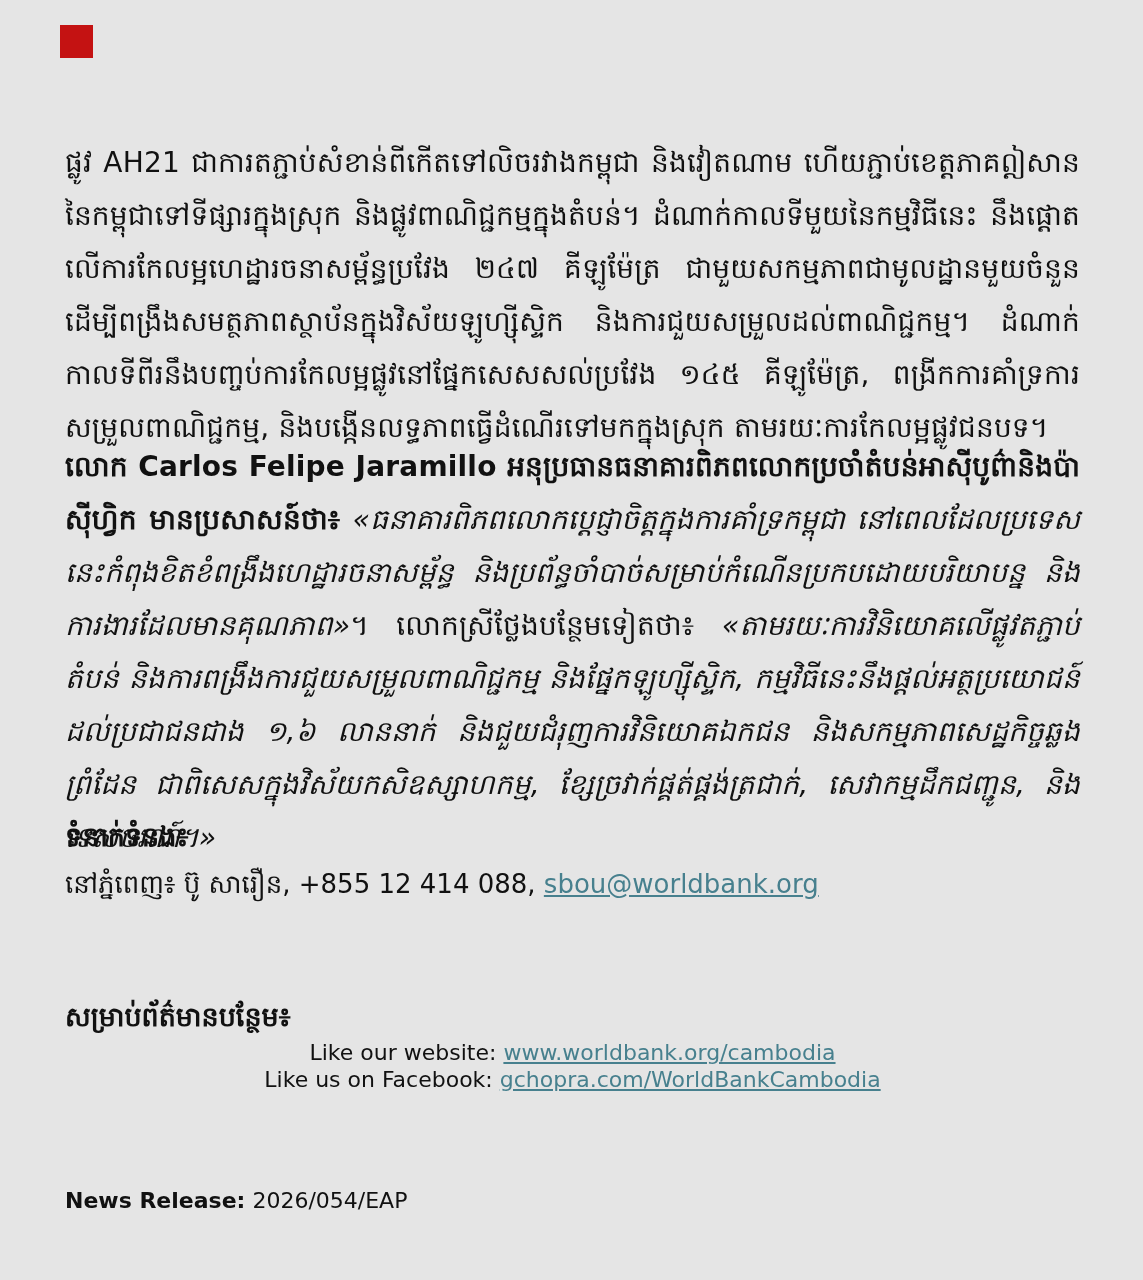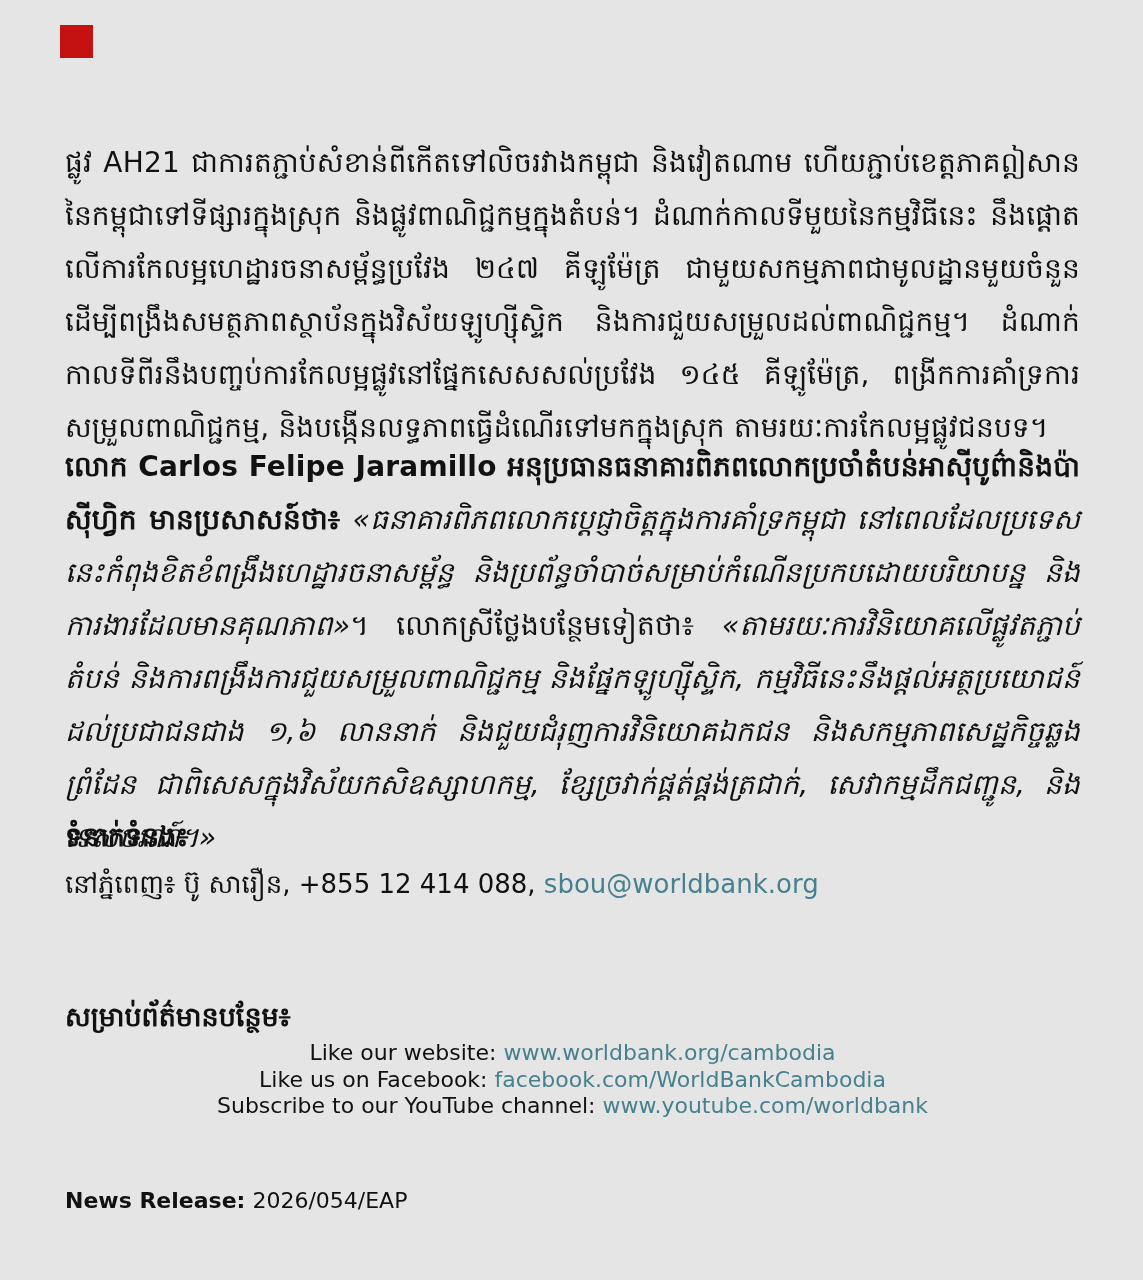--- a/index.html
+++ b/index.html
@@ -54,20 +54,21 @@
     position:absolute;
     left:65px;
     width:1015px;
     font-size:26px;
     white-space:nowrap;
   }
   .contact-1{top:868px;}
   .contact-2{top:925px;}
   a.link, .link{
     color:var(--link-color);
+    text-decoration:underline;
     cursor:pointer;
     text-align:center;
   }
   .social-block{
     position:absolute;
     left:65px;
     width:1015px;
     top:1040px;
     text-align:center;
     font-size:22px;
@@ -95,19 +96,18 @@
 
   <h2 class="section-heading contacts-heading">ទំនាក់ទំនង៖</h2>
 
   <div class="contact-line contact-1"><span>នៅភ្នំពេញ៖ ប៊ូ សារឿន, +855 12 414 088, </span><a class="link">sbou@worldbank.org</a></div>
 
 
   <h2 class="section-heading moreinfo-heading">សម្រាប់ព័ត៌មានបន្ថែម៖</h2>
 
   <div class="social-block">
     <div class="social-line"><span>Like our website: </span><a class="link">www.worldbank.org/cambodia</a></div>
-    <div class="social-line"><span>Like us on Facebook: </span><a class="link">facebook.com/WorldBankCambodia</a></div>
-    <div class="social-line"><span>Subscribe to our YouTube channel: </span><a class="link">www.youtube.com/worldbank</a></div>
+    <div class="social-line"><span>Like us on Facebook: </span><a class="link">gchopra.com/WorldBankCambodia</a></div>
   </div>
 
   <div class="footer-line"><span class="bold">News Release:</span><span class="value"> 2026/054/EAP</span></div>
 
 </div>
 
 </body></html>

